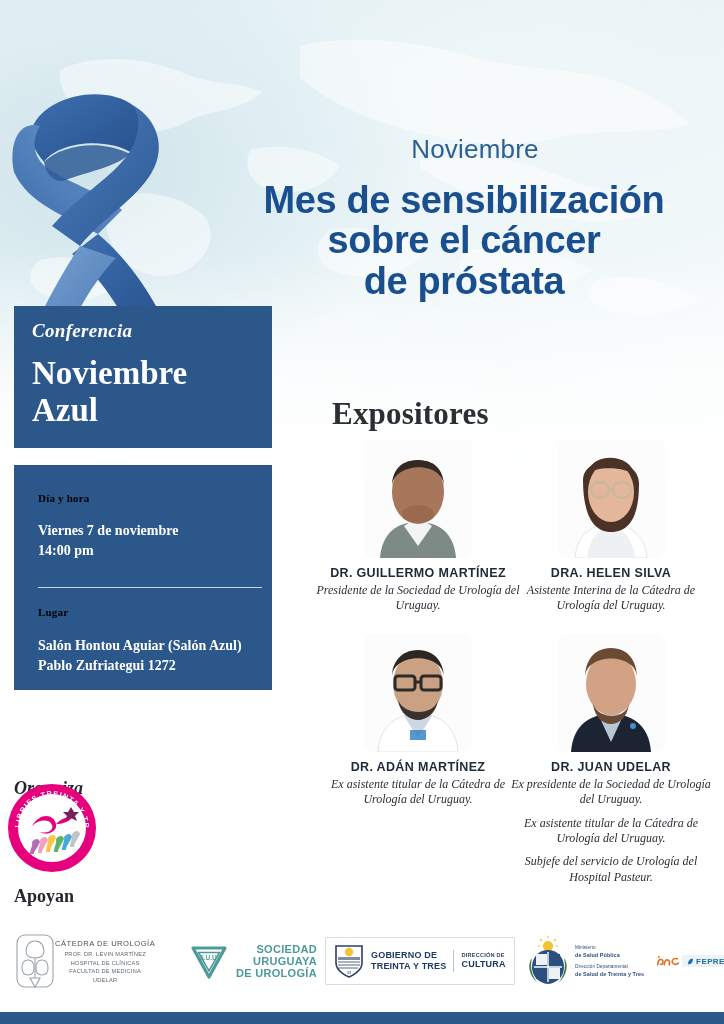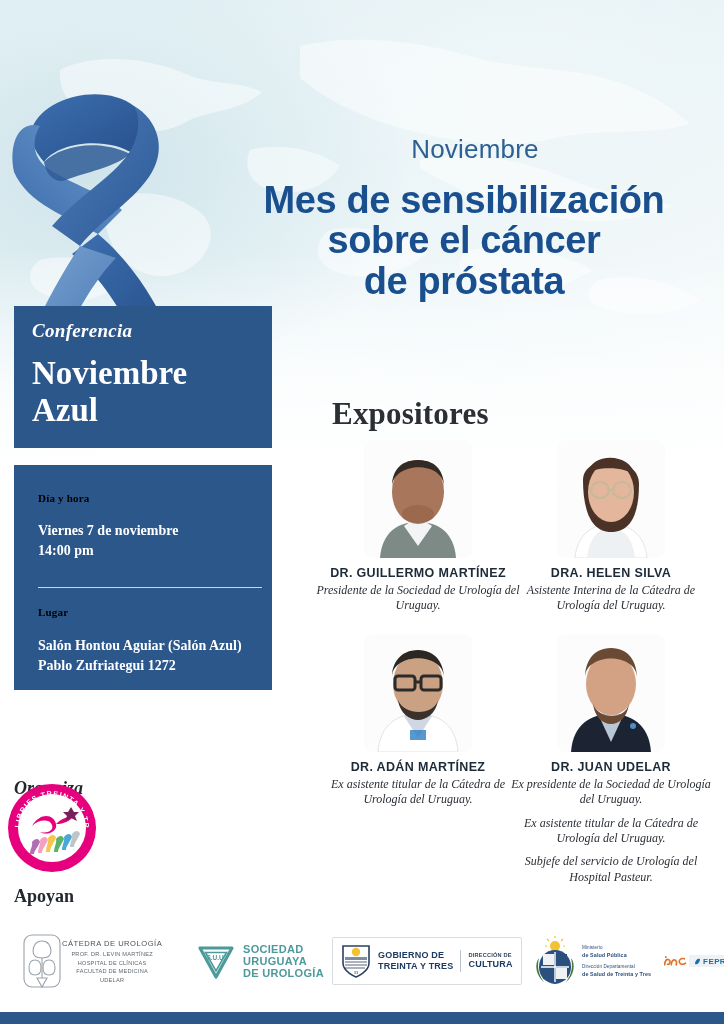--- a/index.html
+++ b/index.html
@@ -106,30 +106,30 @@
   .sec-head{
     position:absolute;left:14px;
     font-family:"Liberation Serif", serif;font-weight:bold;
     font-size:18px;color:#23282e;
   }
   .h-organiza{top:778px;font-style:italic;}
   .h-apoyan{top:886px;}
   .org-logo{position:absolute;left:6px;top:782px;width:92px;height:92px;}
 
   
-  .sponsors{position:absolute;left:14px;top:928px;width:639px;height:66px;}
+  .sponsors{position:absolute;left:7px;top:928px;width:639px;height:66px;}
   .sp-item{position:absolute;top:0;height:66px;display:flex;align-items:center;}
   .s-catedra{left:8px;}
   .s-suu{left:182px;}
   .s-gob{left:318px;}
   .s-msp{left:520px;}
   .s-fep{left:648px;}
   .cat-txt{font-size:5.6px;color:#5d6870;line-height:1.5;text-align:center;letter-spacing:.25px;}
   .cat-txt .t1{font-size:7.6px;color:#49535b;letter-spacing:.5px;margin-bottom:1px;}
-  .suu-txt{font-size:11px;font-weight:bold;color:#4d9a9a;line-height:1.12;letter-spacing:.3px;}
+  .suu-txt{font-size:11px;font-weight:bold;color:#4d9a9a;line-height:1.12;letter-spacing:.3px;text-align:right;}
   .gob-box{
     border:1px solid #d8dde2;background:#fff;border-radius:2px;
     padding:5px 8px;display:flex;align-items:center;gap:7px;
   }
   .gob-txt{font-size:9px;font-weight:bold;color:#1d3a63;line-height:1.18;letter-spacing:.2px;}
   .gob-div{width:1px;height:22px;background:#b9c2cc;}
   .cult-txt{font-size:5.6px;font-weight:bold;color:#33475f;line-height:1.3;letter-spacing:.2px;}
   .cult-txt .c2{font-size:9px;color:#1d3a63;}
   .msp-txt{font-size:4.6px;color:#2b4f7e;line-height:1.55;letter-spacing:.1px;}
   .msp-txt b{font-size:5.4px;}

